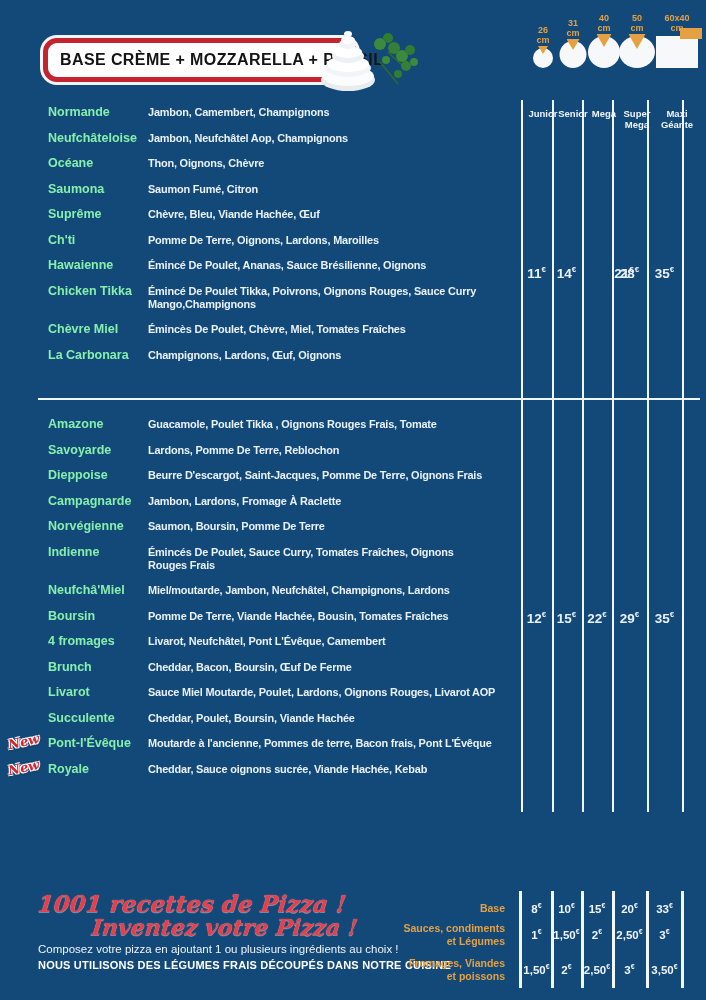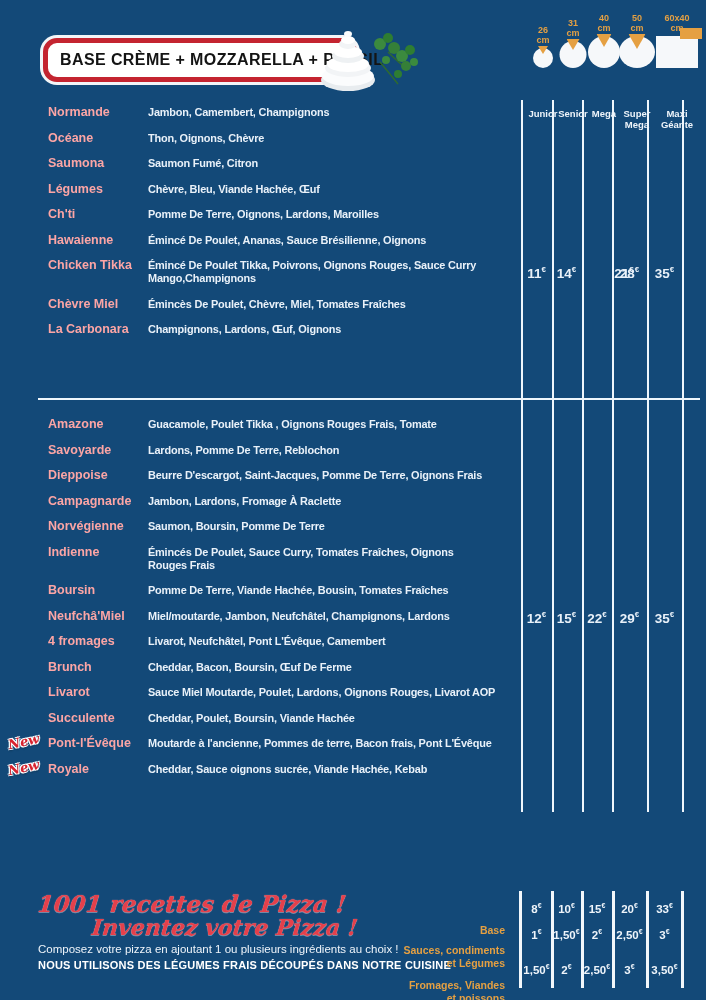--- a/index.html
+++ b/index.html
@@ -25,41 +25,41 @@
   .size-rect{position:relative;background:#f6f8fa;}
   .size-rect-tab{position:absolute;right:-4px;top:-8px;background:#e5a042;width:22px;height:11px;}
 
   
   .vline{position:absolute;width:2px;background:#eff6fc;top:100px;height:712px;}
   .hline{position:absolute;left:38px;top:398px;width:662px;height:2px;background:#eff6fc;}
 
   
   .menu-section{position:absolute;left:0;width:530px;}
   .menu-row{position:relative;display:flex;padding-left:48px;margin-bottom:12.5px;}
-  .pizza-name{flex:none;width:100px;color:#fca5a5;font-weight:bold;font-size:12.5px;line-height:13px;}
+  .pizza-name{flex:none;width:100px;color:#86efac;font-weight:bold;font-size:12.5px;line-height:13px;}
   .pizza-ingredients{display:inline-block;color:#e9f1f9;font-weight:bold;font-size:11.5px;line-height:13px;
     letter-spacing:-.2px;white-space:nowrap;transform:scaleX(.95);transform-origin:0 50%;}
   .new-badge{position:absolute;left:8px;top:-3px;transform:rotate(-12deg);
     font-family:"DejaVu Serif",serif;font-style:italic;font-weight:bold;font-size:13px;color:#d8232f;
     text-shadow:-1px -1px 0 #fff,1px -1px 0 #fff,-1px 1px 0 #fff,1px 1px 0 #fff,0 2px 2px rgba(0,0,0,.35);}
 
   
   .price{position:absolute;transform:translateX(-50%);color:#e9f1f9;font-weight:bold;font-size:13.5px;}
   .price sup{font-size:8px;}
 
   
   .script-line{position:absolute;font-family:"DejaVu Serif",serif;font-style:italic;font-weight:bold;
     color:#e4404b;text-shadow:0 0 1px #ff9aa0,0 1px 0 rgba(255,255,255,.35);transform:skewX(-6deg);}
   .script1{left:38px;top:890px;font-size:23px;}
   .script2{left:92px;top:914px;font-size:22px;}
   .note1{position:absolute;left:38px;top:943px;color:#eef4fa;font-size:11.5px;}
   .note2{position:absolute;left:38px;top:959px;color:#ffffff;font-size:11px;font-weight:bold;letter-spacing:.2px;}
 
   .ftable-label{position:absolute;width:167px;left:338px;text-align:right;color:#e5a042;
-    font-weight:bold;font-size:10.5px;line-height:12.5px;margin-top:22px;}
+    font-weight:bold;font-size:10.5px;line-height:12.5px;}
   .fvline{position:absolute;width:3px;background:#f2f7fb;top:891px;height:97px;}
   .fprice{position:absolute;transform:translateX(-50%);color:#eef4fa;font-weight:bold;font-size:11.5px;}
   .fprice sup{font-size:7px;}
 </style>
 </head>
 <body>
 
 <div class="page">
 
   <div class="banner">
@@ -141,29 +141,33 @@
       <div class="vline" style="left: 682px;"></div>
     </div>
   <div class="hline"></div>
 
   <div class="menu-section" id="section1" style="top:106px">
       <div class="menu-row">
         <span class="pizza-name">Normande</span>
         <span class="pizza-ingredients"><span>Jambon, Camembert, Champignons</span></span>
       </div>
       <div class="menu-row">
+        <span class="pizza-name">Neufchâteloise</span>
+        <span class="pizza-ingredients"><span>Jambon, Neufchâtel Aop, Champignons</span></span>
+      </div>
+      <div class="menu-row">
         <span class="pizza-name">Océane</span>
         <span class="pizza-ingredients"><span>Thon, Oignons, Chèvre</span></span>
       </div>
       <div class="menu-row">
         <span class="pizza-name">Saumona</span>
         <span class="pizza-ingredients"><span>Saumon Fumé, Citron</span></span>
       </div>
       <div class="menu-row">
-        <span class="pizza-name">Légumes</span>
+        <span class="pizza-name">Suprême</span>
         <span class="pizza-ingredients"><span>Chèvre, Bleu, Viande Hachée, Œuf</span></span>
       </div>
       <div class="menu-row">
         <span class="pizza-name">Ch'ti</span>
         <span class="pizza-ingredients"><span>Pomme De Terre, Oignons, Lardons, Maroilles</span></span>
       </div>
       <div class="menu-row">
         <span class="pizza-name">Hawaienne</span>
         <span class="pizza-ingredients"><span>Émincé De Poulet, Ananas, Sauce Brésilienne, Oignons</span></span>
       </div>
@@ -199,26 +203,26 @@
       </div>
       <div class="menu-row">
         <span class="pizza-name">Norvégienne</span>
         <span class="pizza-ingredients"><span>Saumon, Boursin, Pomme De Terre</span></span>
       </div>
       <div class="menu-row">
         <span class="pizza-name">Indienne</span>
         <span class="pizza-ingredients"><span>Émincés De Poulet, Sauce Curry, Tomates Fraîches, Oignons</span><br><span>Rouges Frais</span></span>
       </div>
       <div class="menu-row">
+        <span class="pizza-name">Neufchâ'Miel</span>
+        <span class="pizza-ingredients"><span>Miel/moutarde, Jambon, Neufchâtel, Champignons, Lardons</span></span>
+      </div>
+      <div class="menu-row">
         <span class="pizza-name">Boursin</span>
         <span class="pizza-ingredients"><span>Pomme De Terre, Viande Hachée, Bousin, Tomates Fraîches</span></span>
-      </div>
-      <div class="menu-row">
-        <span class="pizza-name">Neufchâ'Miel</span>
-        <span class="pizza-ingredients"><span>Miel/moutarde, Jambon, Neufchâtel, Champignons, Lardons</span></span>
       </div>
       <div class="menu-row">
         <span class="pizza-name">4 fromages</span>
         <span class="pizza-ingredients"><span>Livarot, Neufchâtel, Pont L'Évêque, Camembert</span></span>
       </div>
       <div class="menu-row">
         <span class="pizza-name">Brunch</span>
         <span class="pizza-ingredients"><span>Cheddar, Bacon, Boursin, Œuf De Ferme</span></span>
       </div>
       <div class="menu-row">

